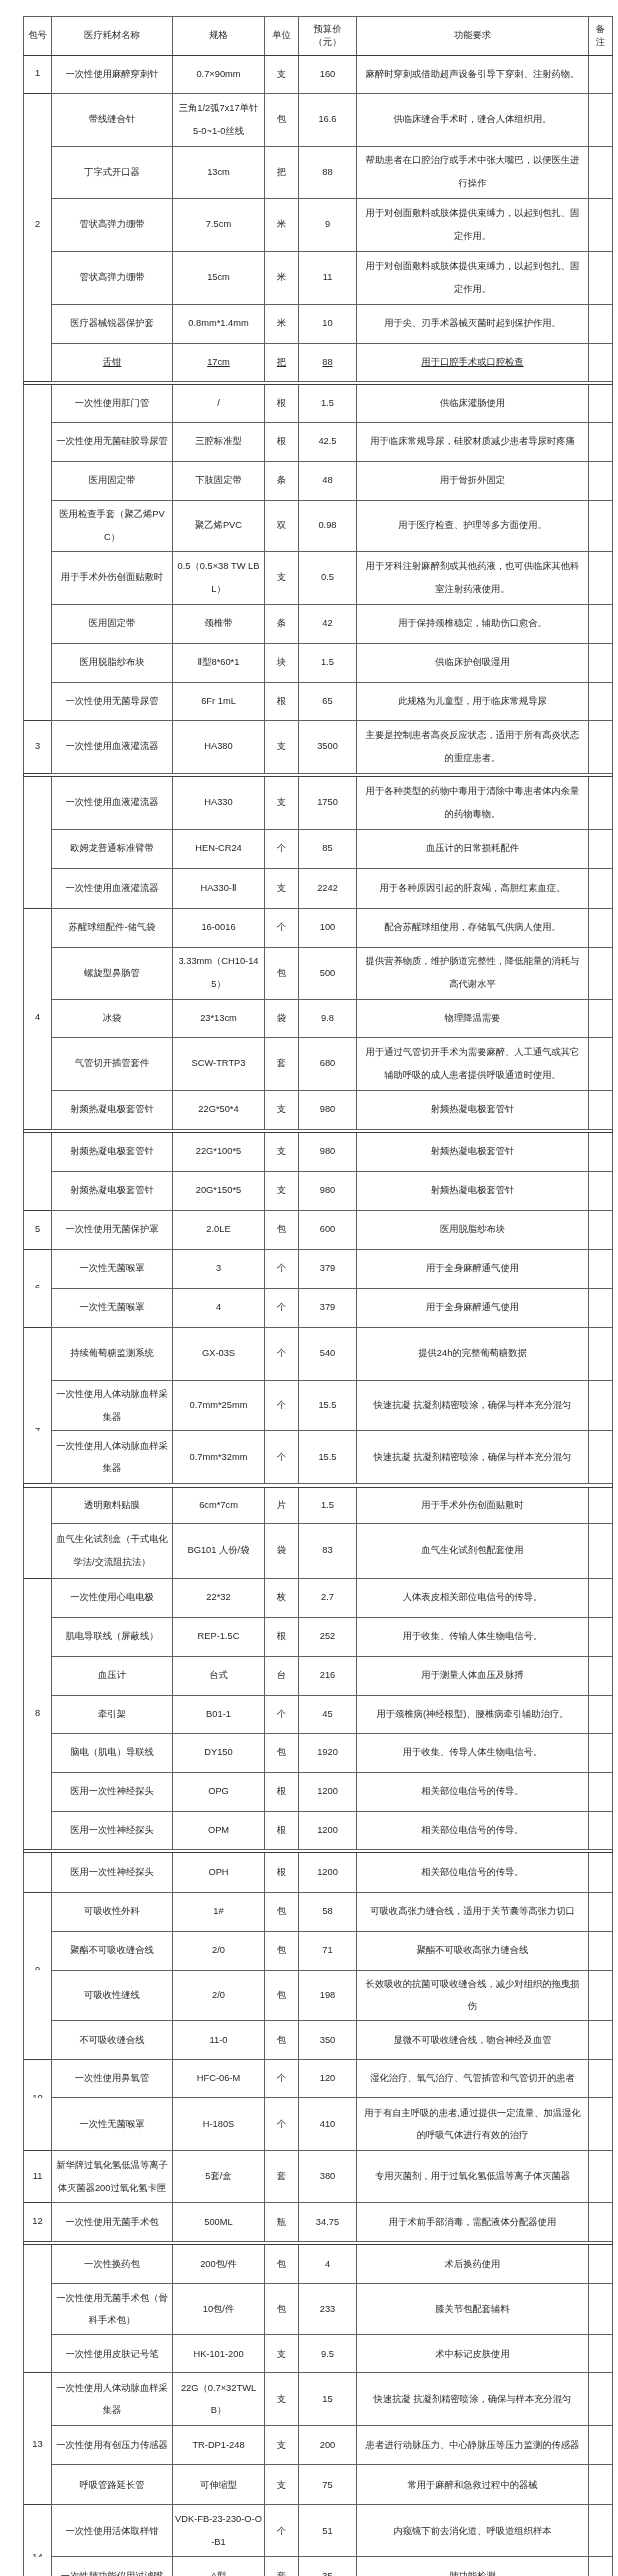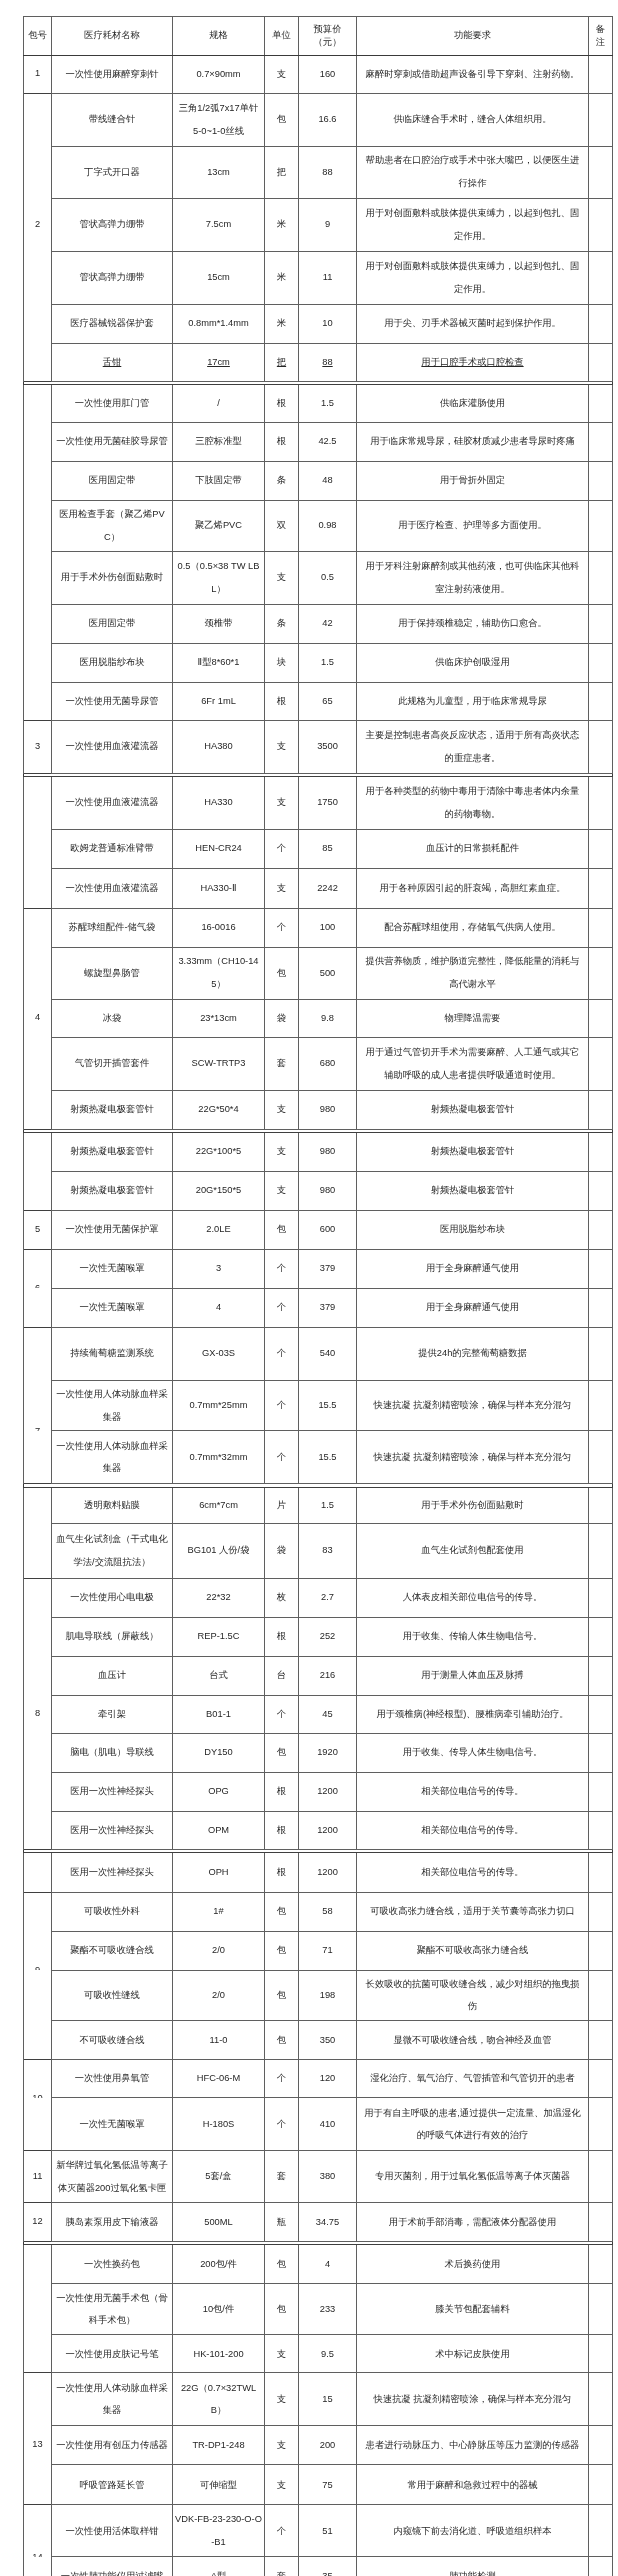--- a/index.html
+++ b/index.html
@@ -543,21 +543,21 @@
         <td class="spec">5套/盒</td>
         <td class="unit">套</td>
         <td class="price">380</td>
         <td class="req">专用灭菌剂，用于过氧化氢低温等离子体灭菌器</td>
         <td class="note"></td>
       </tr>
       <tr class="gs" style="height: 39px;">
         <td class="pkg">
           <div class="pkg-num center">12</div>
         </td>
-        <td class="name">胰岛素泵用皮下输液器</td>
+        <td class="name">一次性使用无菌手术包</td>
         <td class="spec">500ML</td>
         <td class="unit">瓶</td>
         <td class="price">34.75</td>
         <td class="req">用于术前手部消毒，需配液体分配器使用</td>
         <td class="note"></td>
       </tr>
       <tr class="pbr">
         <td colspan="7"></td>
       </tr>
       <tr class="afterpb" style="height: 39px;">

